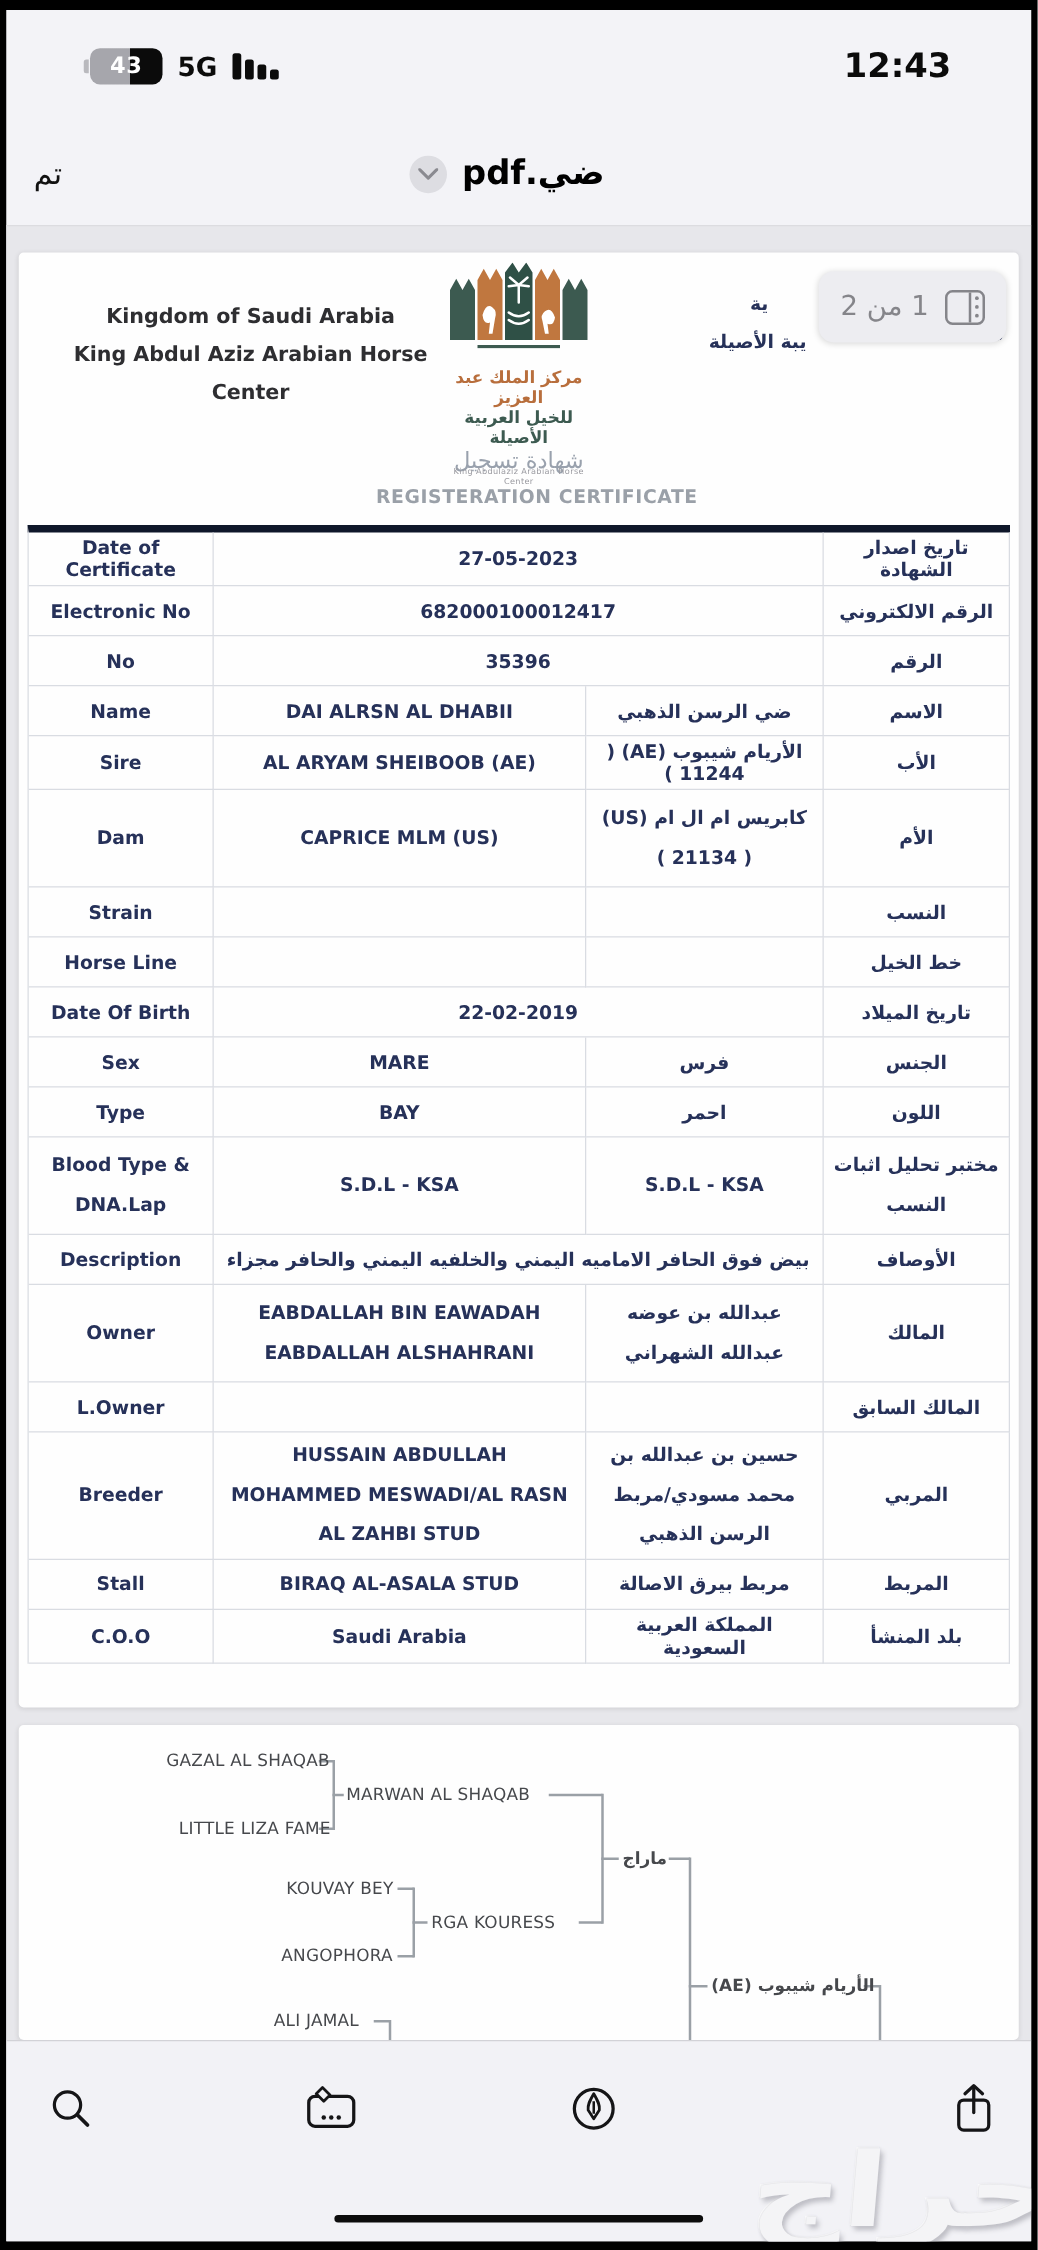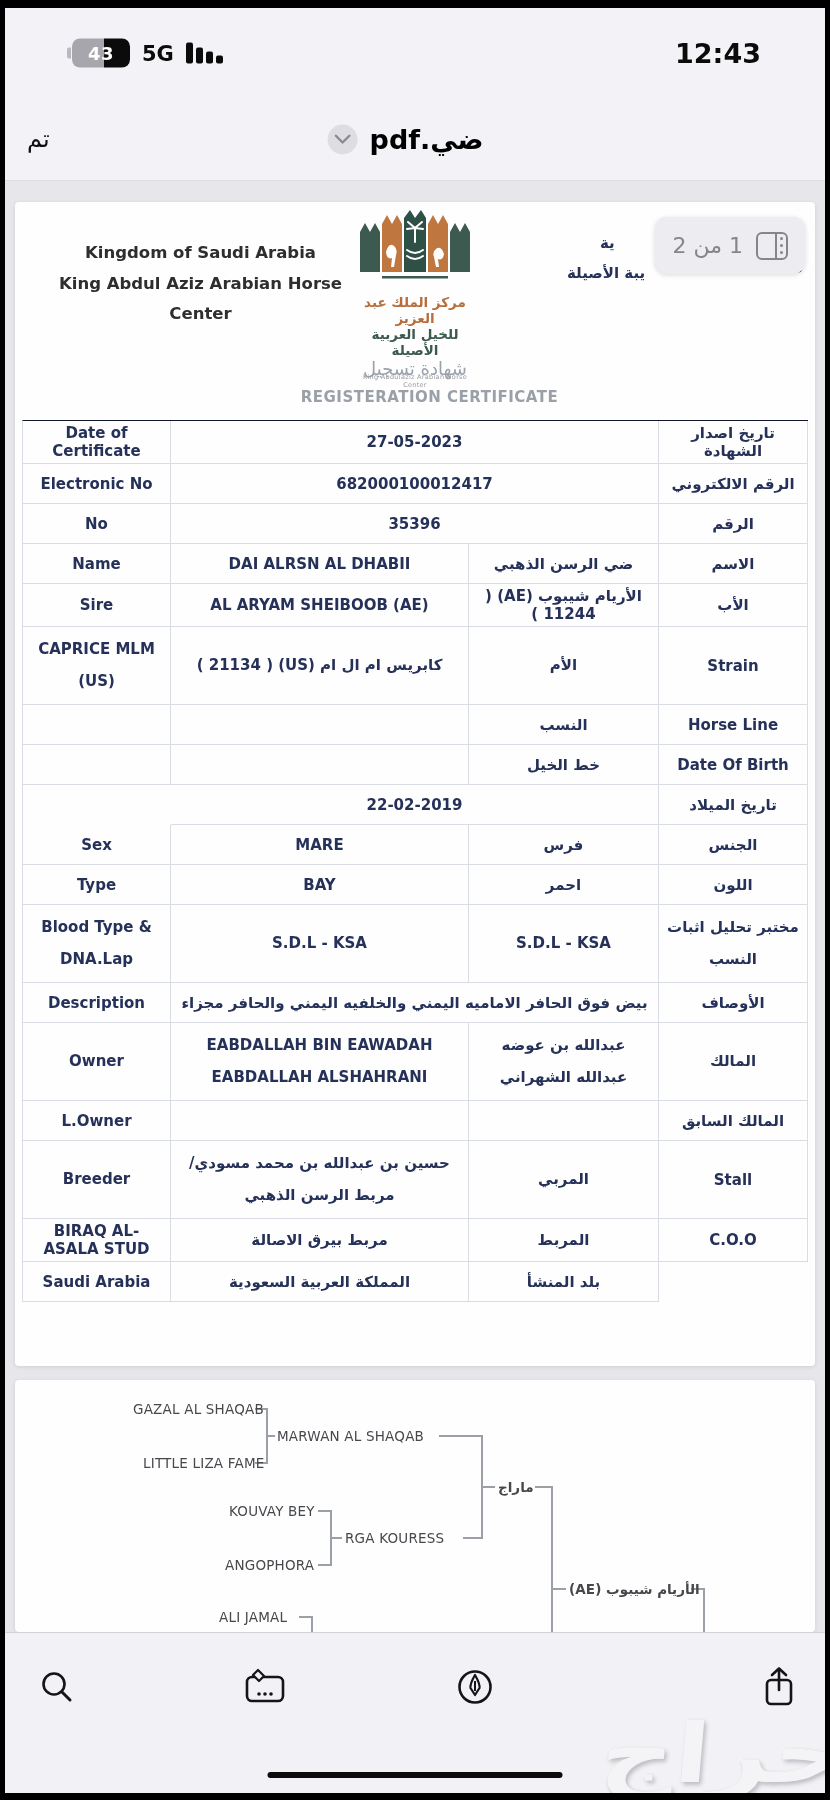--- a/index.html
+++ b/index.html
@@ -56,21 +56,21 @@
   .org-ar-frag2 { position:absolute; left:552px; top:62px; font-size:15px; font-weight:bold; color:#263159; }
   .org-ar-frag3 { position:absolute; left:780px; top:56px; font-size:15px; font-weight:bold; color:#263159; }
 
   
   .cert-titles { text-align:center; margin-top:4px; }
   .title-ar { font-size:18px; color:#99a1ad; }
   .title-en { font-size:15px; font-weight:bold; color:#9aa0a8; letter-spacing:.5px; margin-top:9px;margin-left:29px; }
 
   
   .cert-table { margin:14px 7px 0 7px; display:grid; grid-template-columns:148px 298px 190px 1fr;
-                border-top:1px solid #0f172a; border-left:1px solid #d9dce2; }
+                border-top:6px solid #0f172a; border-left:1px solid #d9dce2; }
   .cell { border-right:1px solid #d9dce2; border-bottom:1px solid #d9dce2; display:flex; align-items:center; justify-content:center;
           text-align:center; padding:3px 8px; min-height:40px; font-size:15px; font-weight:bold; color:#263159; }
   .cell.tall { min-height:78px; line-height:2.1; }
   .span2 { grid-column:2 / 4; }
 
   
   .pedigree { position:relative; width:100%; height:100%; }
   .pnode { position:absolute; transform:translateY(-50%); font-size:13.5px; font-weight:500; color:#46484c; white-space:nowrap; letter-spacing:.2px; }
   .pn0{left:118px;top:29px;} .pn1{left:262px;top:56px;} .pn2{left:128px;top:83px;}
   .pn3{left:483px;top:107px;font-weight:bold;} .pn4{left:214px;top:131px;} .pn5{left:330px;top:158px;}
@@ -179,20 +179,21 @@
             <div class="cell c-value span2" dir="auto">35396</div>
             <div class="cell c-ar-label" dir="rtl">الرقم</div>
             <div class="cell c-en-label">Name</div>
             <div class="cell c-en-value">DAI ALRSN AL DHABII</div>
             <div class="cell c-ar-value" dir="rtl">ضي الرسن الذهبي</div>
             <div class="cell c-ar-label" dir="rtl">الاسم</div>
             <div class="cell c-en-label">Sire</div>
             <div class="cell c-en-value">AL ARYAM SHEIBOOB (AE)</div>
             <div class="cell c-ar-value" dir="rtl">الأريام شيبوب (AE) ( 11244 )</div>
             <div class="cell c-ar-label" dir="rtl">الأب</div>
+            <div class="cell c-en-label tall">Dam</div>
             <div class="cell c-en-value tall">CAPRICE MLM (US)</div>
             <div class="cell c-ar-value tall" dir="rtl">كابريس ام ال ام (US) ( 21134 )</div>
             <div class="cell c-ar-label tall" dir="rtl">الأم</div>
             <div class="cell c-en-label">Strain</div>
             <div class="cell c-en-value"></div>
             <div class="cell c-ar-value" dir="rtl"></div>
             <div class="cell c-ar-label" dir="rtl">النسب</div>
             <div class="cell c-en-label">Horse Line</div>
             <div class="cell c-en-value"></div>
             <div class="cell c-ar-value" dir="rtl"></div>
@@ -217,20 +218,21 @@
             <div class="cell c-ar-label" dir="rtl">الأوصاف</div>
             <div class="cell c-en-label tall">Owner</div>
             <div class="cell c-en-value tall">EABDALLAH BIN EAWADAH EABDALLAH ALSHAHRANI</div>
             <div class="cell c-ar-value tall" dir="rtl">عبدالله بن عوضه عبدالله الشهراني</div>
             <div class="cell c-ar-label tall" dir="rtl">المالك</div>
             <div class="cell c-en-label">L.Owner</div>
             <div class="cell c-en-value"></div>
             <div class="cell c-ar-value" dir="rtl"></div>
             <div class="cell c-ar-label" dir="rtl">المالك السابق</div>
             <div class="cell c-en-label tall">Breeder</div>
+            <div class="cell c-en-value tall">HUSSAIN ABDULLAH MOHAMMED MESWADI/AL RASN AL ZAHBI STUD</div>
             <div class="cell c-ar-value tall" dir="rtl">حسين بن عبدالله بن محمد مسودي/مربط الرسن الذهبي</div>
             <div class="cell c-ar-label tall" dir="rtl">المربي</div>
             <div class="cell c-en-label">Stall</div>
             <div class="cell c-en-value">BIRAQ AL-ASALA STUD</div>
             <div class="cell c-ar-value" dir="rtl">مربط بيرق الاصالة</div>
             <div class="cell c-ar-label" dir="rtl">المربط</div>
             <div class="cell c-en-label">C.O.O</div>
             <div class="cell c-en-value">Saudi Arabia</div>
             <div class="cell c-ar-value" dir="rtl">المملكة العربية السعودية</div>
             <div class="cell c-ar-label" dir="rtl">بلد المنشأ</div>

